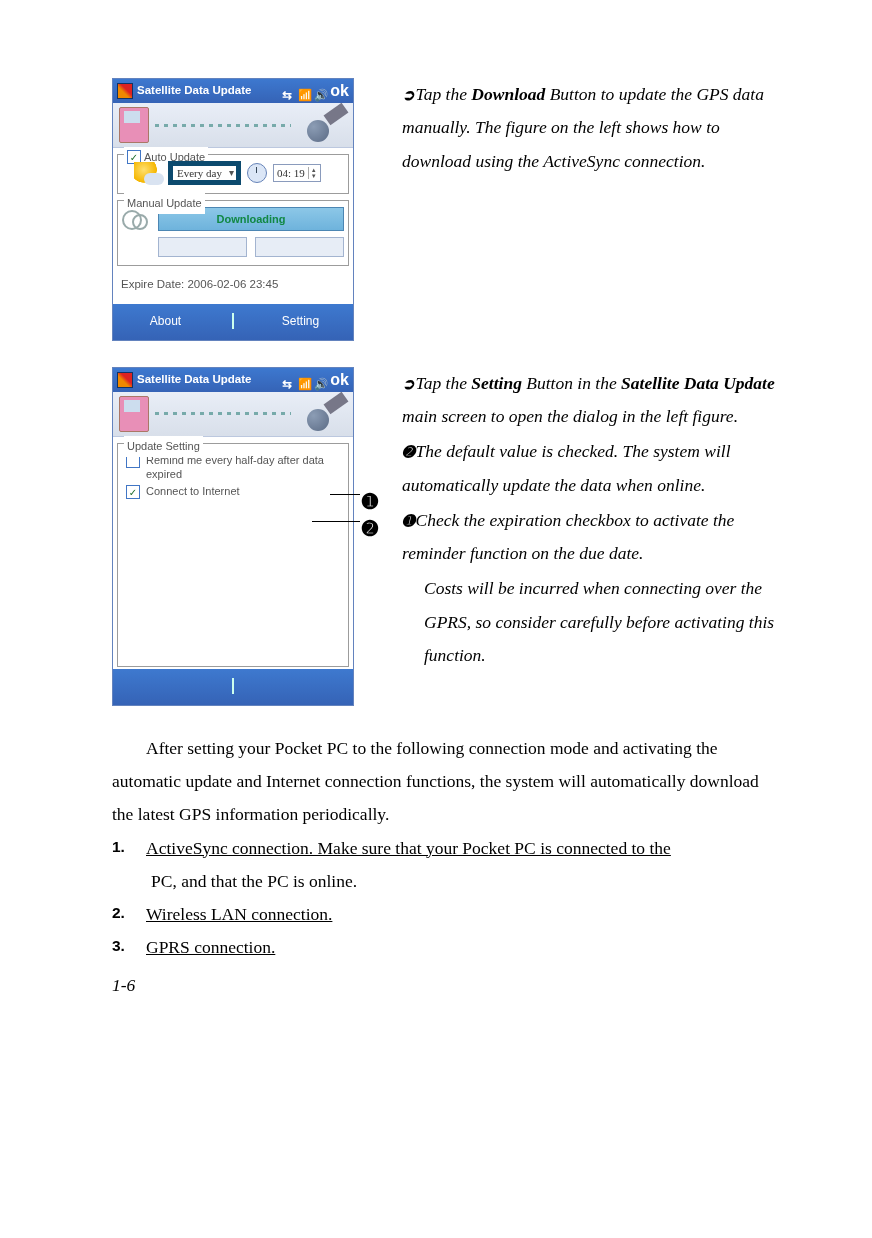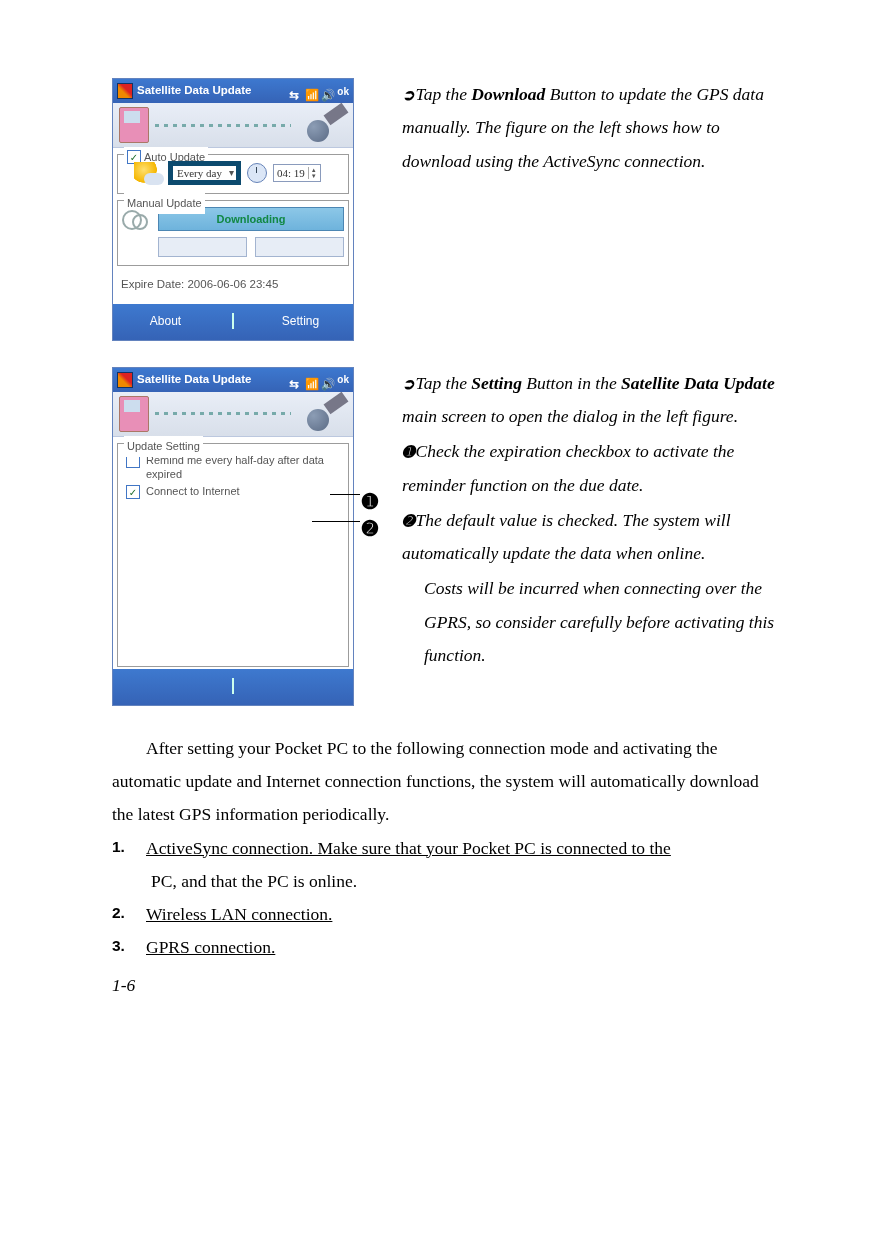--- a/index.html
+++ b/index.html
@@ -54,21 +54,21 @@
     padding: 2px 4px;
     background: linear-gradient(#3d78cf,#3563b6);
     color: #fff;
     font-weight: bold;
     font-size: 11.5px;
     height: 20px;
   }
   .pda .titlebar .flag { width:14px; height:14px; background: linear-gradient(45deg,#e80 40%, #d22 60%); border:1px solid #136; }
   .pda .titlebar .spacer { flex:1; }
   .pda .titlebar .ico { width:12px; height:12px; display:inline-block; }
-  .pda .titlebar .ok { font-size:10px; font-weight:bold; }
+  .pda .titlebar .ok { font-size:16px; font-weight:bold; }
   .pda .banner {
     height: 44px;
     background: linear-gradient(#e9eef7,#d8dfea);
     display:flex;
     align-items:center;
     justify-content:space-between;
     padding: 0 6px;
     border-bottom: 1px solid #bcc8df;
   }
   .pda .phone {
@@ -187,21 +187,21 @@
           </span>
         <div style="display:flex;align-items:center;">
           <span class="mgroup-ico"></span>
           <span class="dlbtn">Downloading</span>
         </div>
         <div class="btn-row">
           <span class="mini-btn"></span>
           <span class="mini-btn"></span>
         </div>
       </div>
-      <div class="expire">Expire Date: 2006-06-06 23:45</div>
+      <div class="expire">Expire Date: 2006-02-06 23:45</div>
       <div class="bottombar">
         <span class="tab">About</span>
         <span class="tab" style="flex:0 0 30px"><span class="kb"></span></span>
         <span class="tab">Setting</span>
       </div>
     </div>
   </div>
 
   <div class="textcol">
     <p class="term">
@@ -251,24 +251,24 @@
     <span class="annot" style="top:117px;left:250px;">➊</span>
     <div class="ann-line" style="top:154px;left:200px;width:48px;"></div>
     <span class="annot" style="top:144px;left:250px;">➋</span>
   </div>
 
   <div class="textcol">
     <p class="term">
       <span class="sym">➲</span><span>Tap the </span><b>Setting</b><span> Button in the </span><b>Satellite Data Update</b><span> main screen to open the dialog in the left figure.</span>
     </p>
     <p class="term">
+      <span class="sym">➋</span><span>The default value is checked. The system will automatically update the data when online.</span>
+    </p>
+    <p class="term">
       <span class="sym">➊</span><span>Check the expiration checkbox to activate the reminder function on the due date.</span>
-    </p>
-    <p class="term">
-      <span class="sym">➋</span><span>The default value is checked. The system will automatically update the data when online.</span>
     </p>
     <p class="term term-indent">
       <span>Costs will be incurred when connecting over the GPRS, so consider carefully before activating this function.</span>
     </p>
   </div>
 </div>
 
 <div class="bodytext">
   <p class="first">After setting your Pocket PC to the following connection mode and activating the automatic update and Internet connection functions, the system will automatically download the latest GPS information periodically.</p>
   <ol class="numbered">

